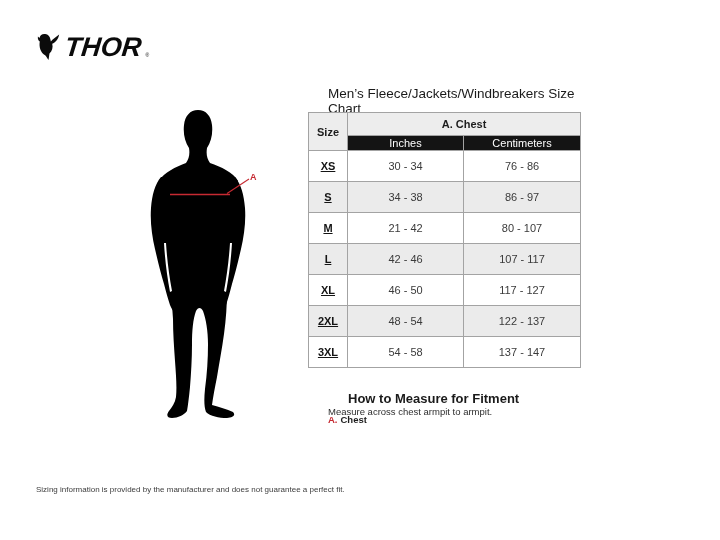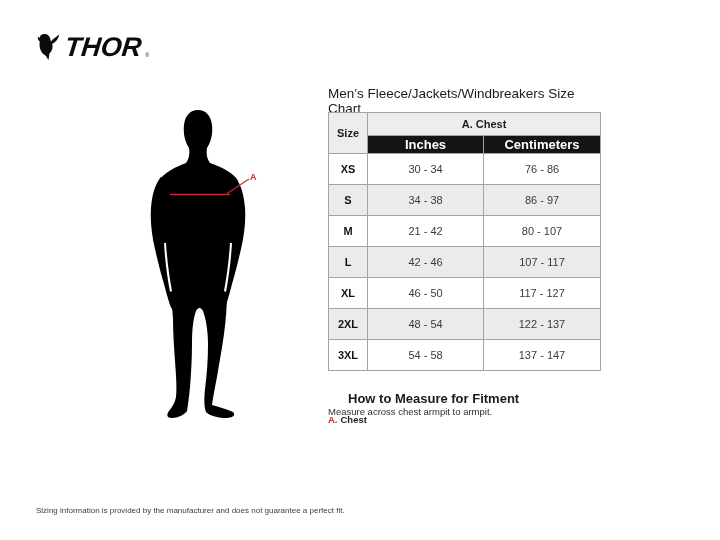--- a/index.html
+++ b/index.html
@@ -15,36 +15,36 @@
   .logo-tm { font-size:5px; color:#0b0b0b; align-self:flex-end; margin-bottom:3px; }
 
   
   .figure-wrap { position:absolute; left:138px; top:108px; width:130px; height:315px; }
   .figure-wrap svg { display:block; }
 
   
   .chart-title { position:absolute; left:328px; top:86px; width:280px;
                  font-size:13.5px; font-weight:normal; color:#1a1a1a; }
 
-  table.size-table { position:absolute; left:328px; top:112px; border-collapse:collapse;
+  table.size-table { position:absolute; left:308px; top:112px; border-collapse:collapse;
                      table-layout:fixed; width:272px; }
   .size-table th, .size-table td { border:1px solid #a3a3a3; text-align:center; }
   .size-table th.main { background:#ededed; color:#1d1d1d; font-size:11px; font-weight:bold; height:23px; }
-  .size-table th.sub  { background:#141414; color:#ffffff; font-size:13px; font-weight:bold; height:13px; padding:1px 0; }
+  .size-table th.sub  { background:#141414; color:#ffffff; font-size:11px; font-weight:normal; height:13px; padding:1px 0; }
   .size-table td { height:31px; font-size:11px; color:#3a3a3a; background:#ffffff; }
-  .size-table td.size { font-weight:bold; color:#141414; }
+  .size-table td.size { font-weight:bold; color:#141414;text-decoration:underline; }
   .size-table tr.alt td { background:#ebebeb; }
 
   .measure-heading { position:absolute; left:328px; top:391px; font-size:13px; font-weight:bold; color:#1a1a1a;padding-left:20px; }
   .measure-item { position:absolute; left:328px; top:414px; font-size:9.5px; font-weight:bold; color:#1d1d1d; }
   .measure-item .key { color:var(--accent,#c62a32); margin-right:3px; }
   .measure-desc { position:absolute; left:328px; top:406px; font-size:9.5px; color:#2e2e2e; }
 
   
-  .disclaimer { position:absolute; left:36px; top:505px; font-size:8px; line-height:11px; color:#3c3c3c; }
+  .disclaimer { position:absolute; left:36px; top:484px; font-size:8px; line-height:11px; color:#3c3c3c; }
 </style>
 </head>
 <body>
 
 <div class="page">
 
   <header class="logo">
     <span class="logo-icon">
       <svg width="24" height="28" viewBox="0 0 26 30">
         <path fill="#0b0b0b" d="M3,5 C3,2 6,0.5 9,1 C12,1.5 14,3.5 14.5,6.5 L15,9

